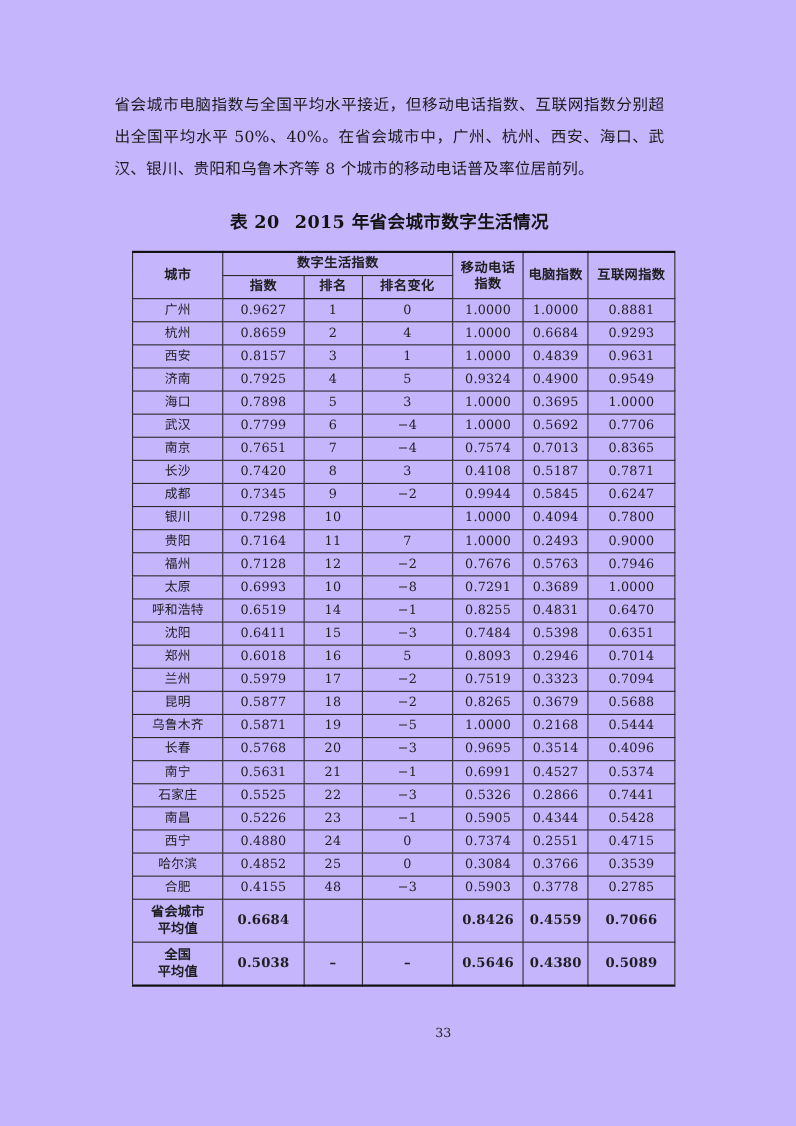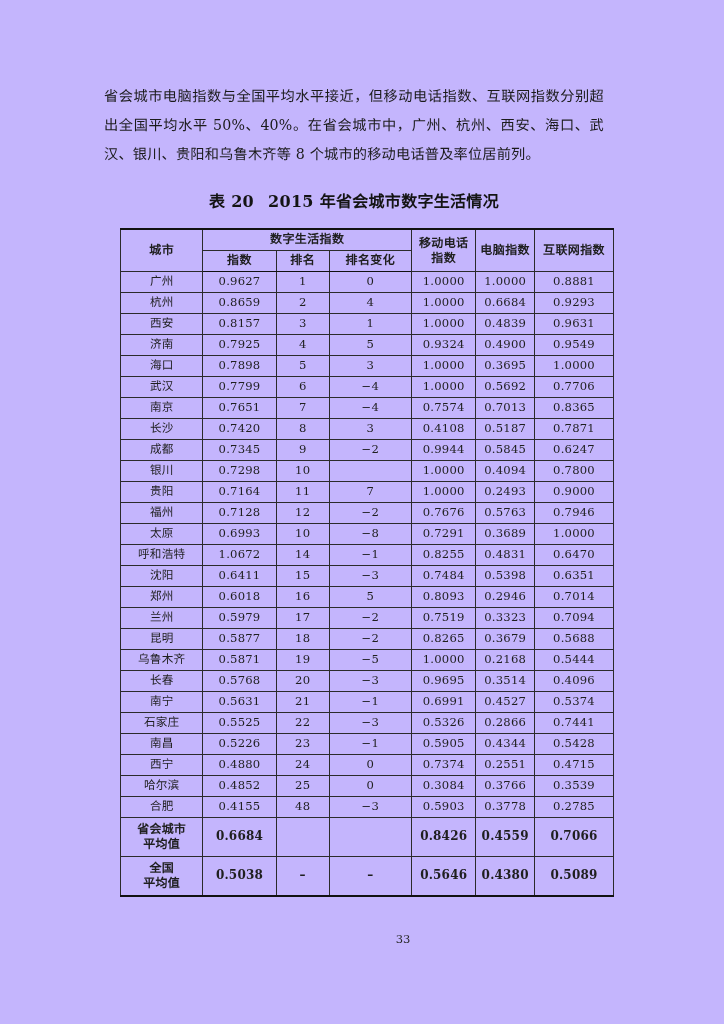--- a/index.html
+++ b/index.html
@@ -297,21 +297,21 @@
             <td class="city-cell">太原</td>
             <td class="num-cell">0.6993</td>
             <td class="num-cell">10</td>
             <td class="num-cell">−8</td>
             <td class="num-cell">0.7291</td>
             <td class="num-cell">0.3689</td>
             <td class="num-cell">1.0000</td>
           </tr>
           <tr>
             <td class="city-cell">呼和浩特</td>
-            <td class="num-cell">1.0672</td>
+            <td class="num-cell">0.6519</td>
             <td class="num-cell">14</td>
             <td class="num-cell">−1</td>
             <td class="num-cell">0.8255</td>
             <td class="num-cell">0.4831</td>
             <td class="num-cell">0.6470</td>
           </tr>
           <tr>
             <td class="city-cell">沈阳</td>
             <td class="num-cell">0.6411</td>
             <td class="num-cell">15</td>

